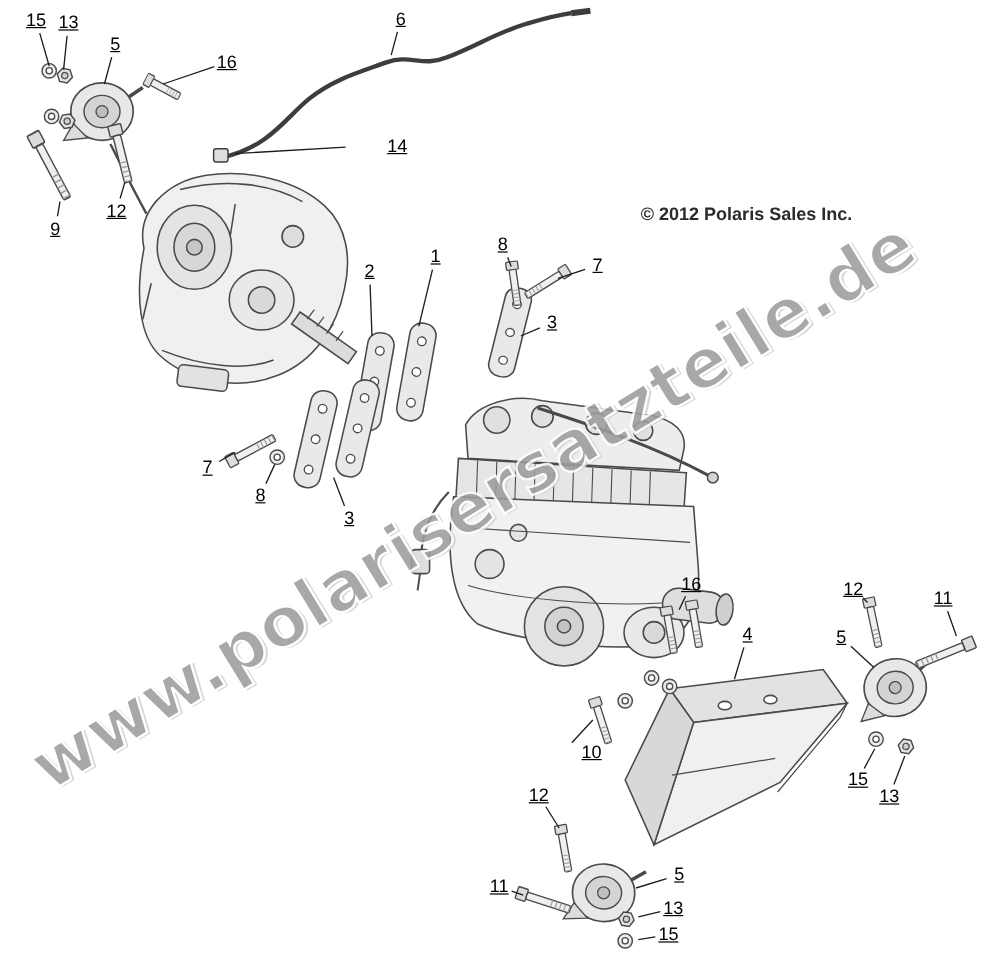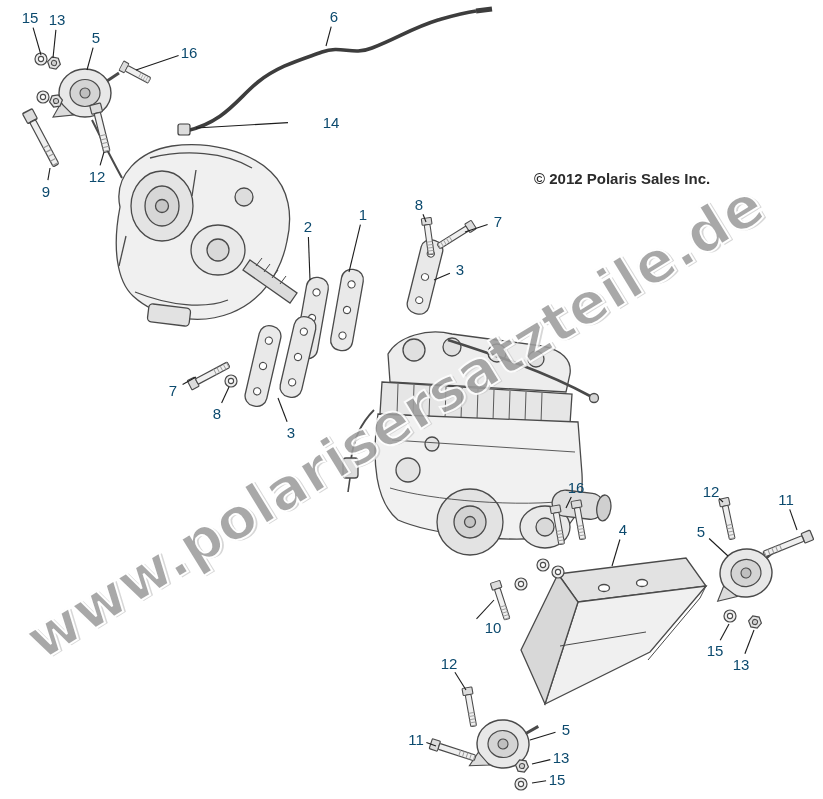--- a/index.html
+++ b/index.html
@@ -4,21 +4,21 @@
 <style>
   html,body{margin:0;padding:0;background:#ffffff;}
   body{width:823px;height:799px;font-family:"Liberation Sans",sans-serif;}
   #stage{position:relative;width:823px;height:799px;overflow:hidden;background:#fff;}
   #artwork,#callout-lines{position:absolute;left:0;top:0;}
   #callout-lines{pointer-events:none;}
   #callout-lines line{stroke:#1c1c1c;stroke-width:1.1;}
   #callout-layer{position:absolute;left:0;top:0;width:100%;height:100%;pointer-events:none;}
   .callout{
     position:absolute;transform:translate(-50%,-50%);
-    font:15px "Liberation Sans",sans-serif;color:#0c4a6e;line-height:1;
+    font:15px "Liberation Sans",sans-serif;color:#000000;line-height:1;text-decoration:underline;
   }
   #copyright{
     position:absolute;left:534px;top:170px;
     font-size:15px;font-weight:bold;color:#2b2b2b;white-space:nowrap;
   }
   #watermark{
     position:absolute;left:14px;top:616px;
     transform:rotate(-31.5deg);transform-origin:0 0;
     font-family:"DejaVu Sans",sans-serif;font-weight:bold;font-size:57px;
     color:#9d9d9d;-webkit-text-stroke:2px #ffffff;

